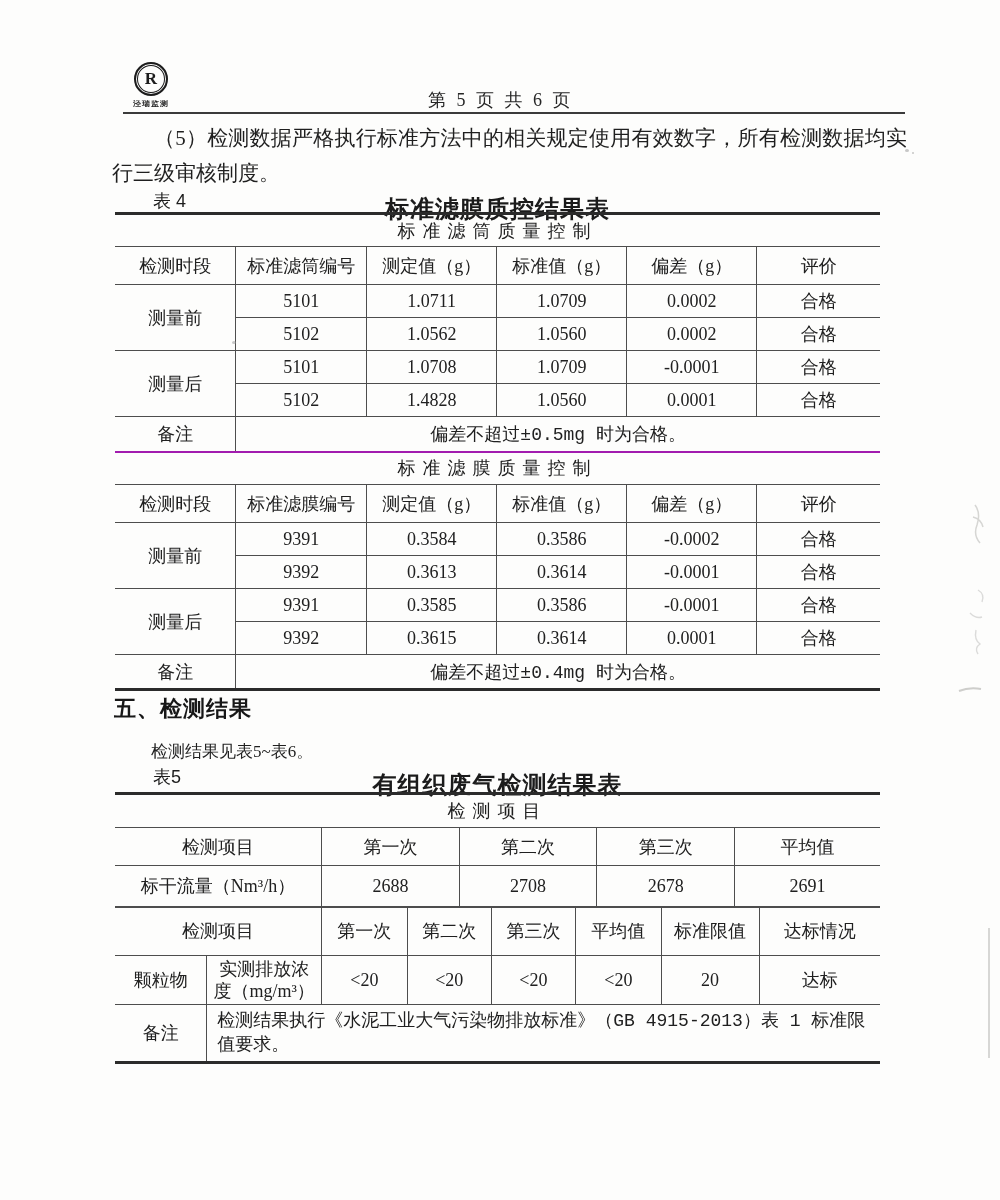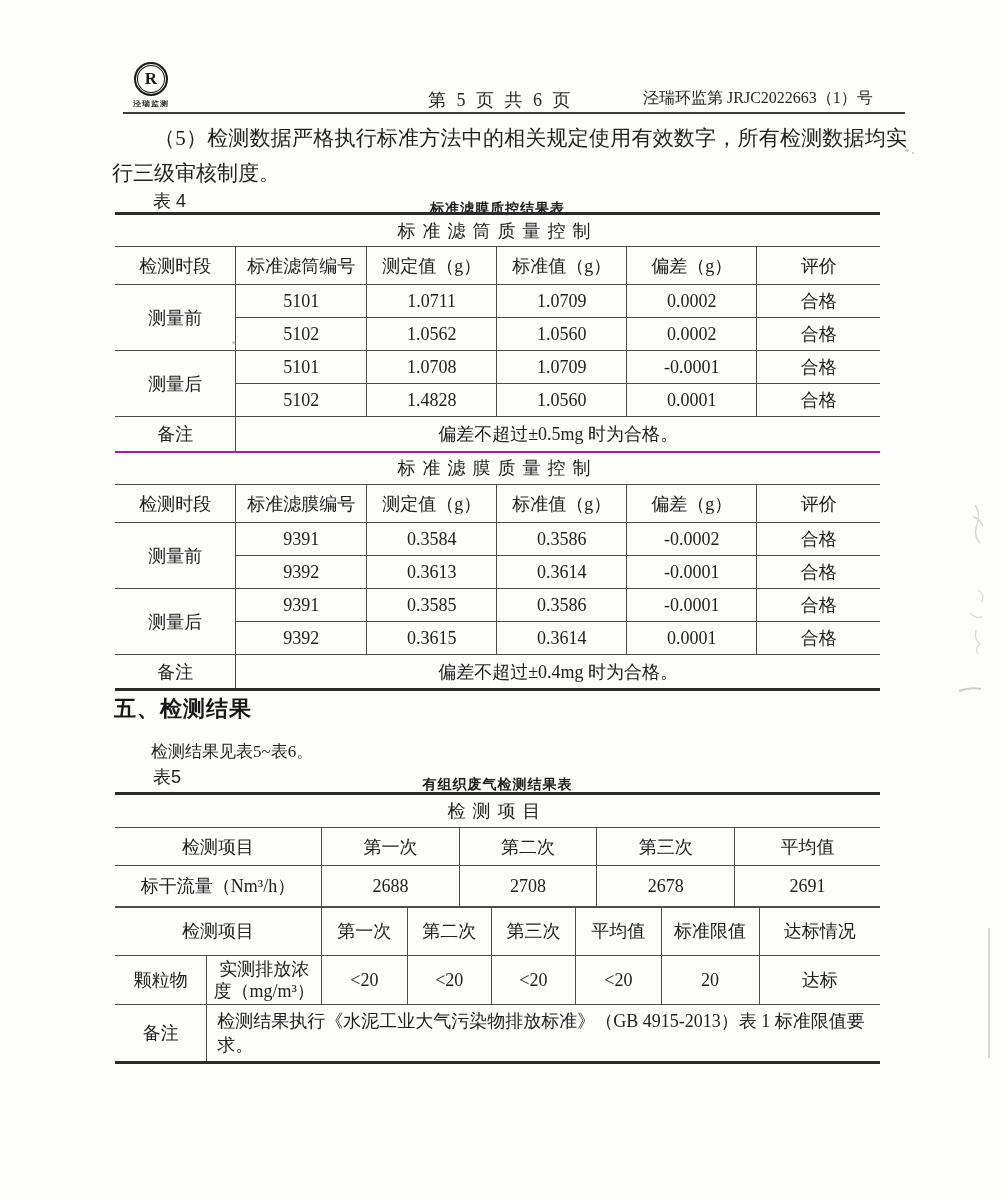--- a/index.html
+++ b/index.html
@@ -47,43 +47,43 @@
   }
 
   
   .tbl-caption { position: absolute; left: 115px; width: 765px; height: 24px; }
   .tbl-label {
     position: absolute; left: 38px; top: 0;
     font-family: "Liberation Sans", "DejaVu Sans", sans-serif;
     font-weight: normal; font-size: 18px; color: #1d1d1d;
   }
   .tbl-title {
-    position: absolute; left: 0; top: 11px; width: 100%; text-align: center;
+    position: absolute; left: 0; top: 4px; width: 100%; text-align: center;
     font-family: "Liberation Sans", "DejaVu Sans", sans-serif;
-    font-weight: bold; font-size: 14px; color: #1b1b1b; letter-spacing: 1px;
+    font-weight: bold; font-size: 24px; color: #1b1b1b; letter-spacing: 1px;
   }
 
   
   .doc-table {
     border-collapse: collapse; table-layout: fixed; width: 100%;
     font-size: 18px; color: #202020;
   }
   .doc-table td {
     border: 1px solid #4d4d4d; text-align: center; vertical-align: middle;
     padding: 2px 4px; overflow: hidden;
   }
   .doc-table tr td:first-child { border-left: none; }
   .doc-table tr td:last-child { border-right: none; }
   .doc-table tr.sub td {
     border-left: none; border-right: none; border-top: none;
     letter-spacing: 7px; height: 33px;
   }
   .doc-table tr.head td { height: 38px; }
   .doc-table tr.data td { height: 33px; }
-  .doc-table tr.remark td { height: 35px; }
+  .doc-table tr.remark td { height: 35px; font-family: Liberation Mono, monospace; }
 
   .tbl4-wrap { position: absolute; left: 115px; top: 212px; width: 765px; }
   .t4 { border-top: 3px solid #2b2b2b; border-bottom: 3px solid #2b2b2b; }
   .t4 tr.sub2 td { border-top: 2px solid #a21caf; }
 
   .tbl5-wrap { position: absolute; left: 115px; top: 792px; width: 765px; }
   .t5a { border-top: 3px solid #2b2b2b; border-bottom: 1.5px solid #3c3c3c; }
   .t5a tr.sub td { height: 34px; }
   .t5a tr.data td { height: 41px; }
   .t5b { border-bottom: 3px solid #2b2b2b; }
@@ -120,21 +120,20 @@
 
 <div class="page">
 
   <div class="logo">
     <div class="logo-circle">
       <span class="logo-letter">R</span>
     </div>
     <div class="logo-caption">泾瑞监测</div>
   </div>
   <div class="page-num">第 5 页 共 6 页</div>
-  <div class="doc-num">泾瑞环监第 JRJC2022663（1）号</div>
   <div class="header-rule"></div>
 
   <p class="intro-para">（5）检测数据严格执行标准方法中的相关规定使用有效数字，所有检测数据均实行三级审核制度。</p>
 
   <div class="tbl-caption" style="top:189px;">
     <span class="tbl-label">表 4</span>
     <span class="tbl-title">标准滤膜质控结果表</span>
   </div>
 
   <div class="tbl4-wrap">

